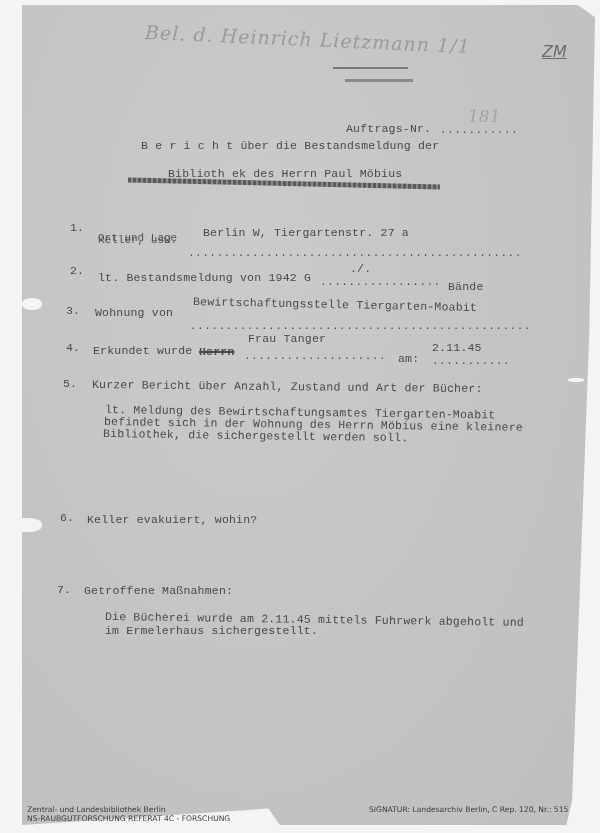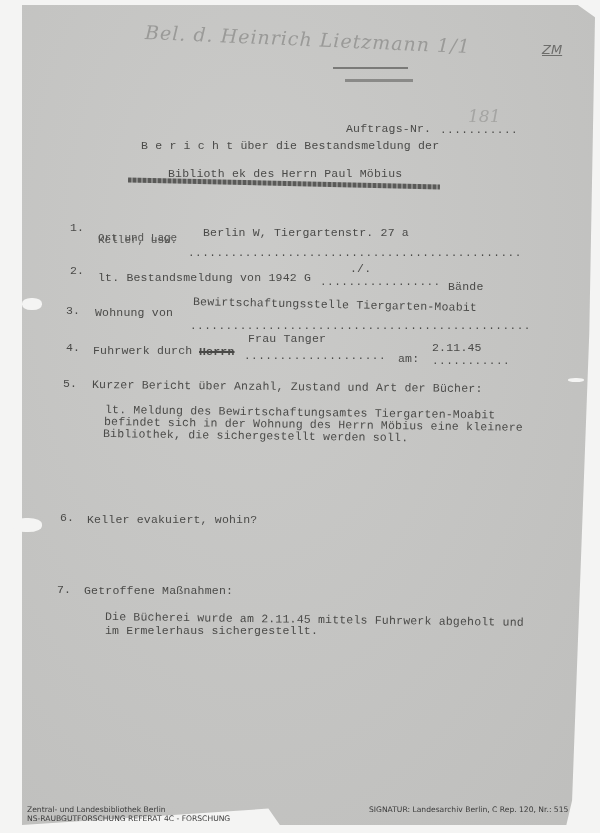--- a/index.html
+++ b/index.html
@@ -24,21 +24,21 @@
       position: absolute; background: #f4f4f3; border-radius: 45%;
     }
     .abs { position: absolute; white-space: nowrap; }
     .type { color: #4a4a48; font-size: 11.5px; letter-spacing: 0.2px; }
     .type-small { color: #555553; font-size: 11px; }
     .pencil {
       color: #9a9a98; font-family: "DejaVu Serif", serif; font-style: italic;
       font-size: 19px; letter-spacing: 1px;
     }
     .pencil-num { color: #a5a5a3; font-family: "DejaVu Serif", serif; font-style: italic; font-size: 17px; }
-    .corner-mark { color: #6d6d6b; font-family: "DejaVu Sans", sans-serif; font-size: 13px; font-style: italic; text-decoration: underline; }
+    .corner-mark { color: #6d6d6b; font-family: "DejaVu Sans", sans-serif; font-size: 16px; font-style: italic; text-decoration: underline; }
     .dots { color: #4a4a48; font-size: 11px; letter-spacing: 0.5px; }
     .strike { text-decoration: line-through; text-decoration-thickness: 2px; font-weight: bold; }
     .underline-pencil { position: absolute; height: 2px; background: #7a7a78; }
     .title-rule {
       position: absolute; left: 128px; top: 181px; width: 312px; height: 5px;
       background: repeating-linear-gradient(90deg, #5a5a58 0 3px, #8a8a88 3px 5px);
       transform: rotate(1.3deg);
     }
     .footer { font-family: "DejaVu Sans", sans-serif; font-size: 7.6px; color: #3b3b3b; line-height: 9px; }
   </style>
@@ -77,21 +77,21 @@
 <div class="abs type" style="left:448px;top:280px;">Bände</div>
 
 <div class="abs type" style="left:66px;top:304px;">3.</div>
 <div class="abs type" style="left:193px;top:298px;transform:rotate(1.2deg);">Bewirtschaftungsstelle Tiergarten-Moabit</div>
 <div class="abs type" style="left:95px;top:306px;">Wohnung von</div>
 <div class="abs dots" style="left:190px;top:320px;">................................................</div>
 
 <div class="abs type" style="left:248px;top:332px;">Frau Tanger</div>
 <div class="abs type" style="left:432px;top:341px;">2.11.45</div>
 <div class="abs type" style="left:66px;top:341px;">4.</div>
-<div class="abs type" style="left:93px;top:344px;">Fuhrwerk durch</div>
+<div class="abs type" style="left:93px;top:344px;">Erkundet wurde</div>
 <div class="abs type strike" style="left:199px;top:345px;">Herrn</div>
 <div class="abs dots" style="left:244px;top:350px;">....................</div>
 <div class="abs type" style="left:398px;top:352px;">am:</div>
 <div class="abs dots" style="left:432px;top:355px;">...........</div>
 
 <div class="abs type" style="left:63px;top:377px;">5.</div>
 <div class="abs type" style="left:92px;top:378px;transform:rotate(0.6deg);transform-origin:left;">Kurzer Bericht über Anzahl, Zustand und Art der Bücher:</div>
 <div class="abs type" style="left:105px;top:403px;transform:rotate(0.8deg);transform-origin:left;">lt. Meldung des Bewirtschaftungsamtes Tiergarten-Moabit</div>
 <div class="abs type" style="left:104px;top:415px;transform:rotate(0.8deg);transform-origin:left;">befindet sich in der Wohnung des Herrn Möbius eine kleinere</div>
 <div class="abs type" style="left:103px;top:427px;transform:rotate(0.8deg);transform-origin:left;">Bibliothek, die sichergestellt werden soll.</div>

